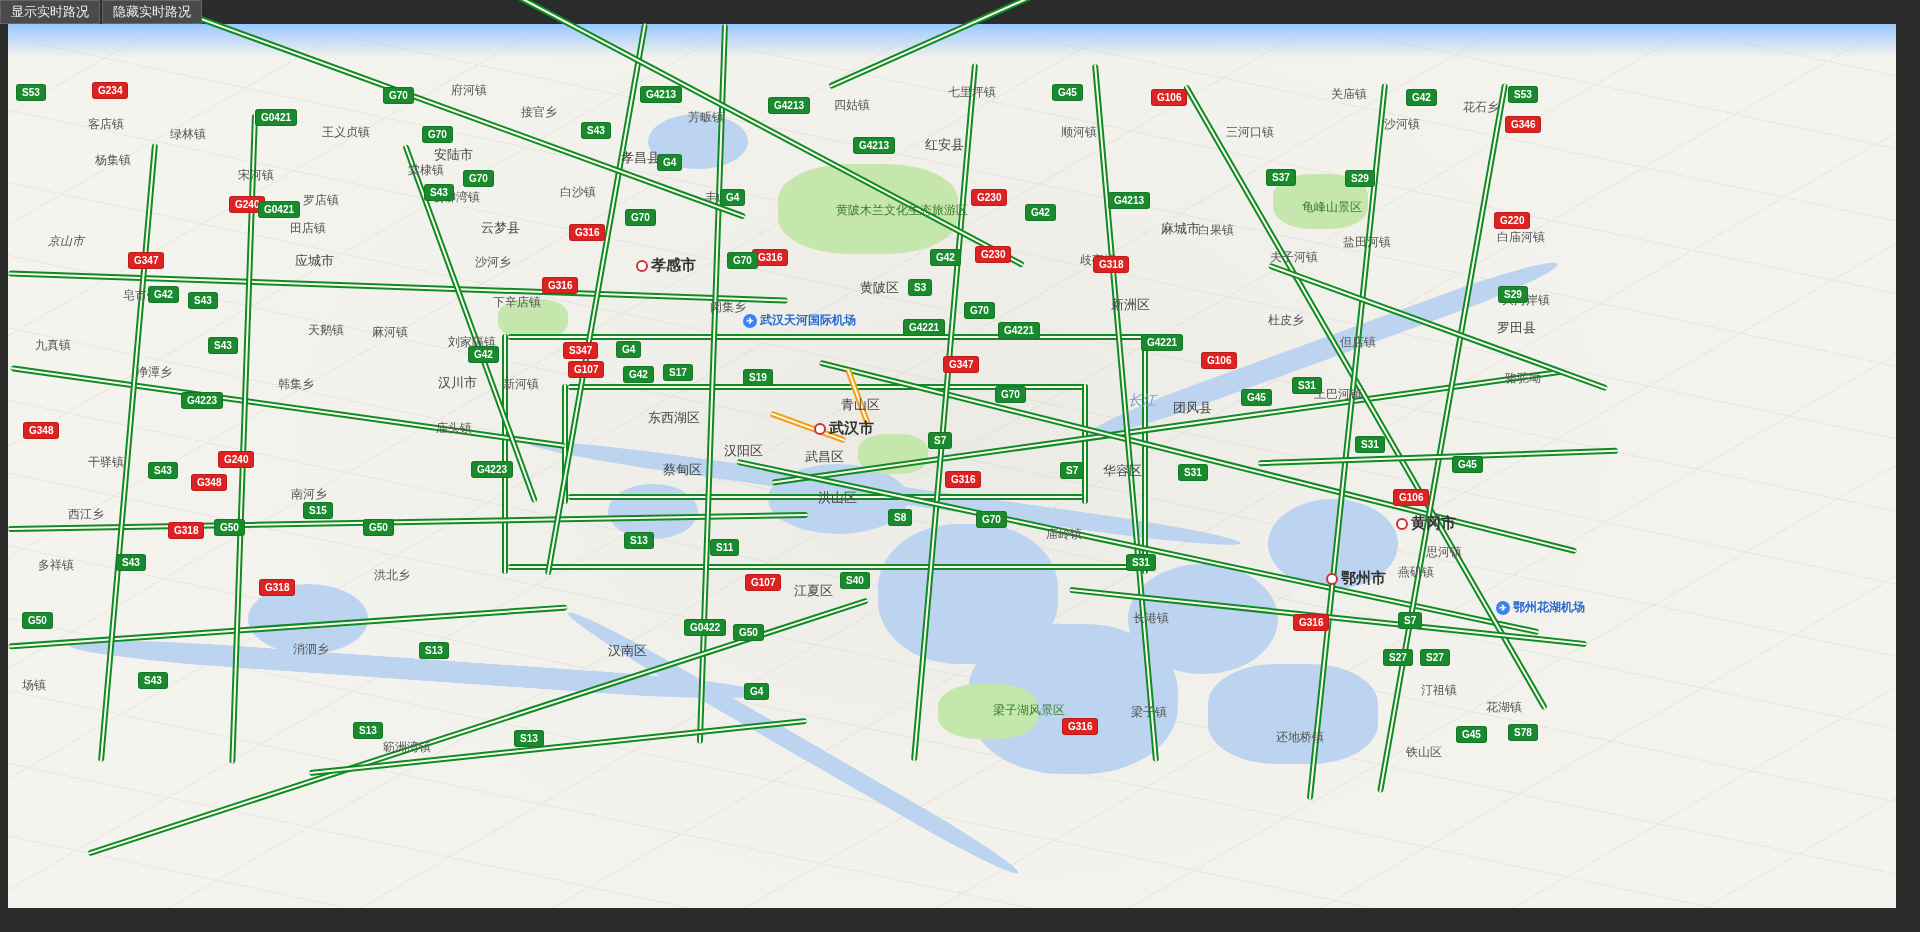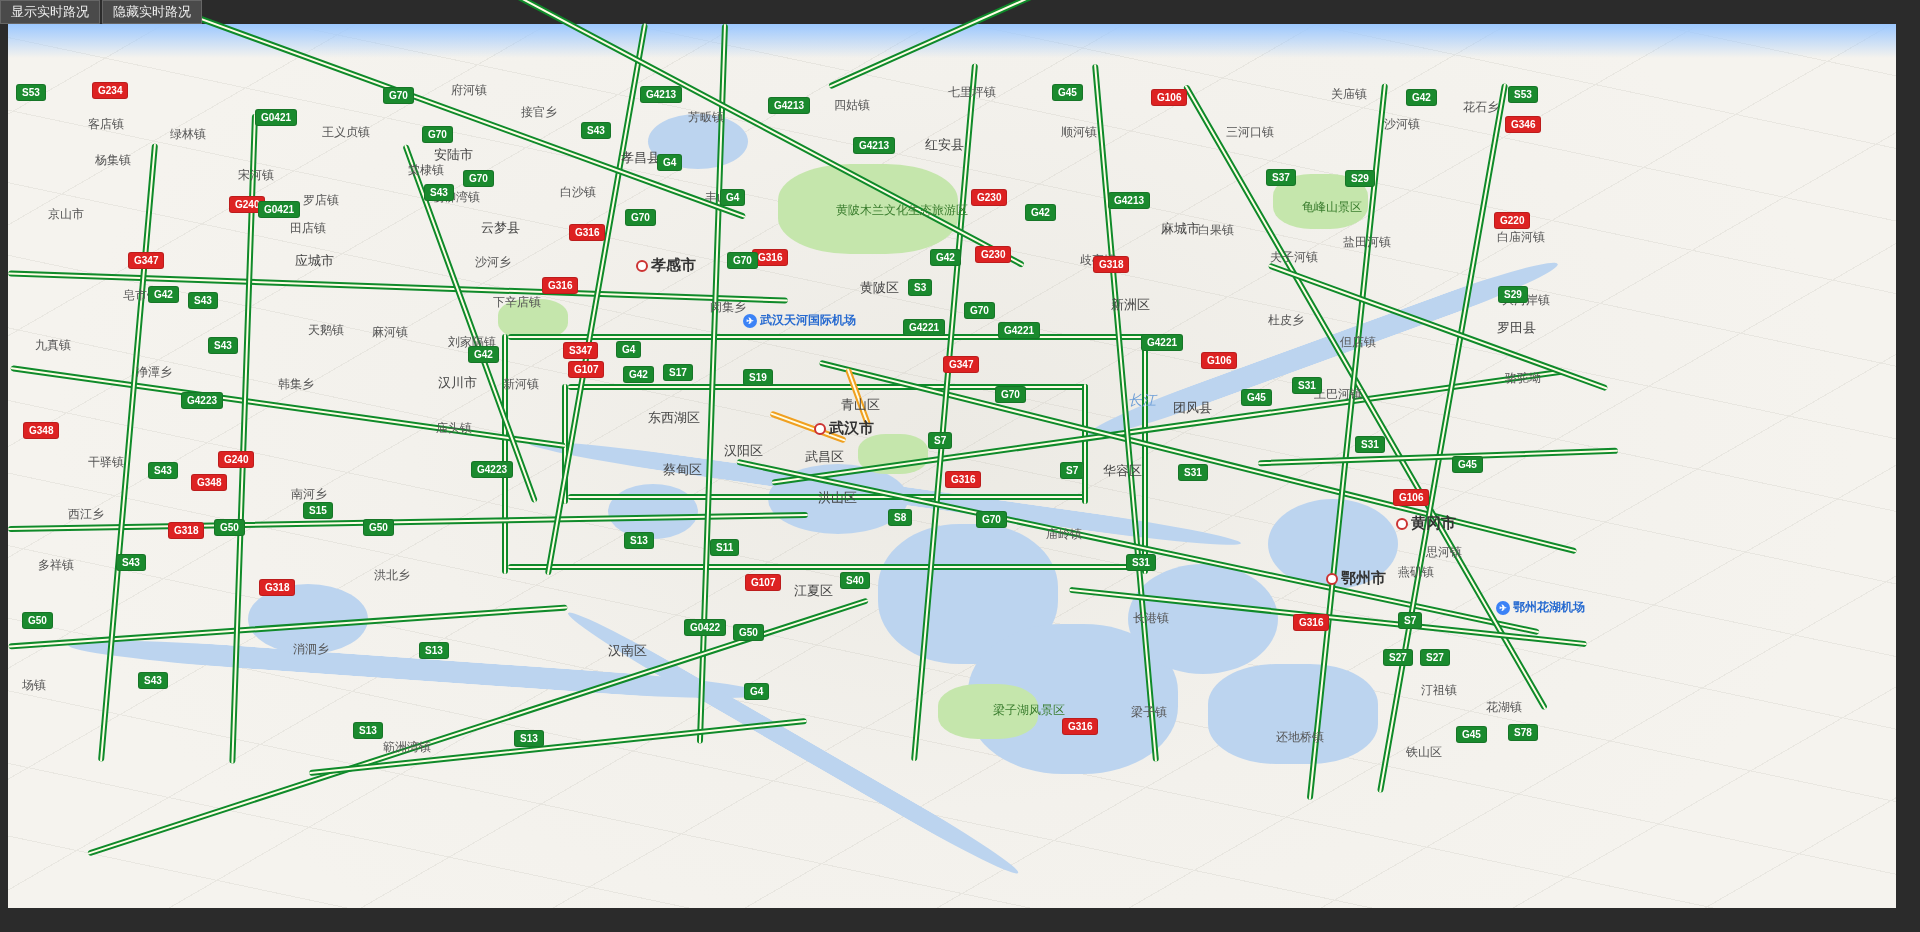--- a/index.html
+++ b/index.html
@@ -168,21 +168,21 @@
       <div class="place" style="left: 1190px; top: 198px;">白果镇</div>
       <div class="place" style="left: 1262px; top: 225px;">夫子河镇</div>
       <div class="place" style="left: 1335px; top: 210px;">盐田河镇</div>
       <div class="place" style="left: 1489px; top: 205px;">白庙河镇</div>
       <div class="place" style="left: 1072px; top: 228px;">歧亭镇</div>
       <div class="place" style="left: 1260px; top: 288px;">杜皮乡</div>
       <div class="place" style="left: 1332px; top: 310px;">但店镇</div>
       <div class="place" style="left: 1494px; top: 268px;">大河岸镇</div>
       <div class="place" style="left: 1306px; top: 362px;">上巴河镇</div>
       <div class="place" style="left: 1497px; top: 346px;">骆驼坳</div>
-      <div class="place" style="left: 40px; top: 182px;">京山市</div>
+      <div class="place" style="left: 40px; top: 209px; font-style: italic;">京山市</div>
       <div class="place" style="left: 115px; top: 263px;">皂市镇</div>
       <div class="place" style="left: 128px; top: 340px;">净潭乡</div>
       <div class="place" style="left: 27px; top: 313px;">九真镇</div>
       <div class="place" style="left: 300px; top: 298px;">天鹅镇</div>
       <div class="place" style="left: 364px; top: 300px;">麻河镇</div>
       <div class="place" style="left: 485px; top: 270px;">下辛店镇</div>
       <div class="place" style="left: 467px; top: 230px;">沙河乡</div>
       <div class="place" style="left: 440px; top: 310px;">刘家隔镇</div>
       <div class="place" style="left: 495px; top: 352px;">新河镇</div>
       <div class="place" style="left: 270px; top: 352px;">韩集乡</div>

